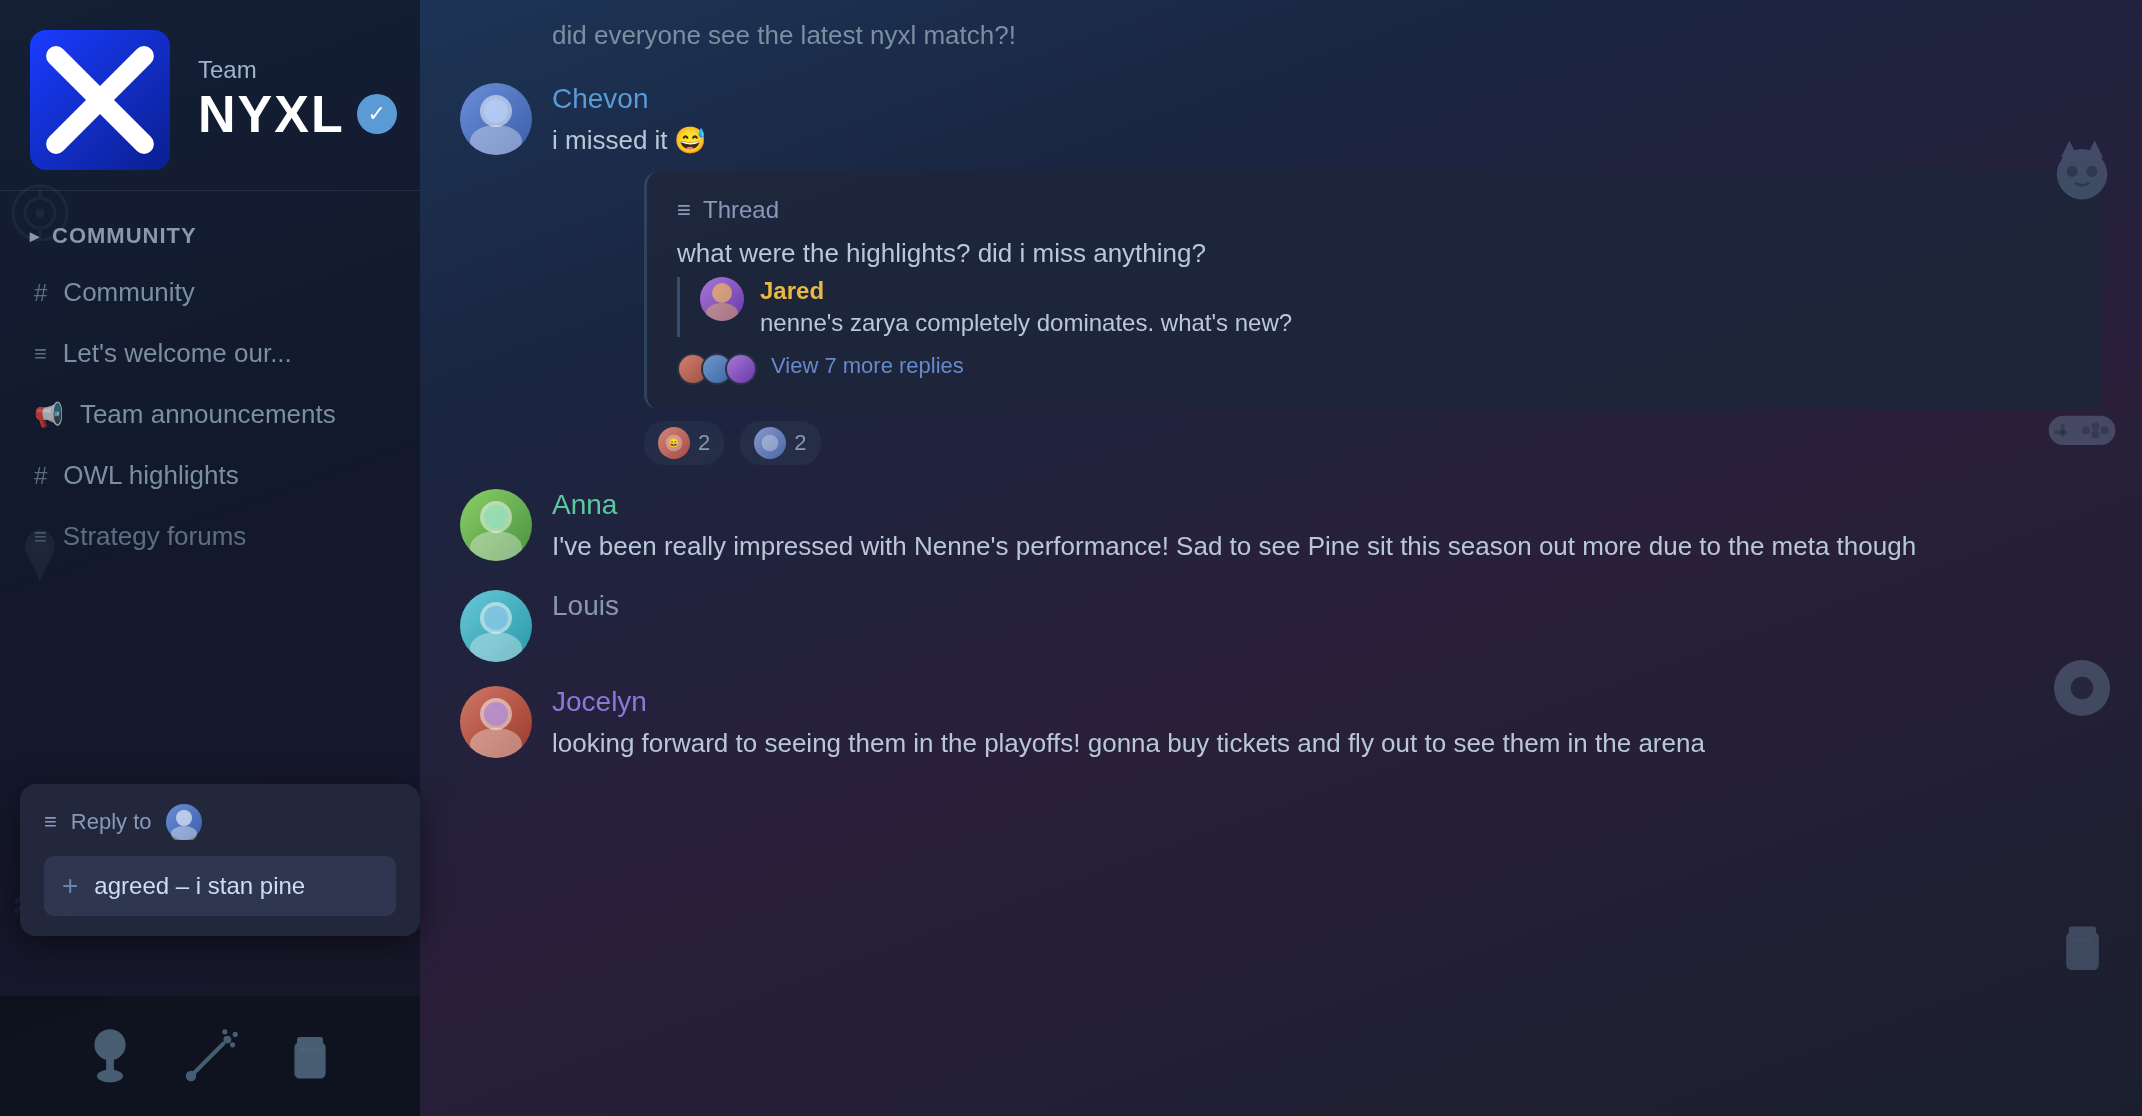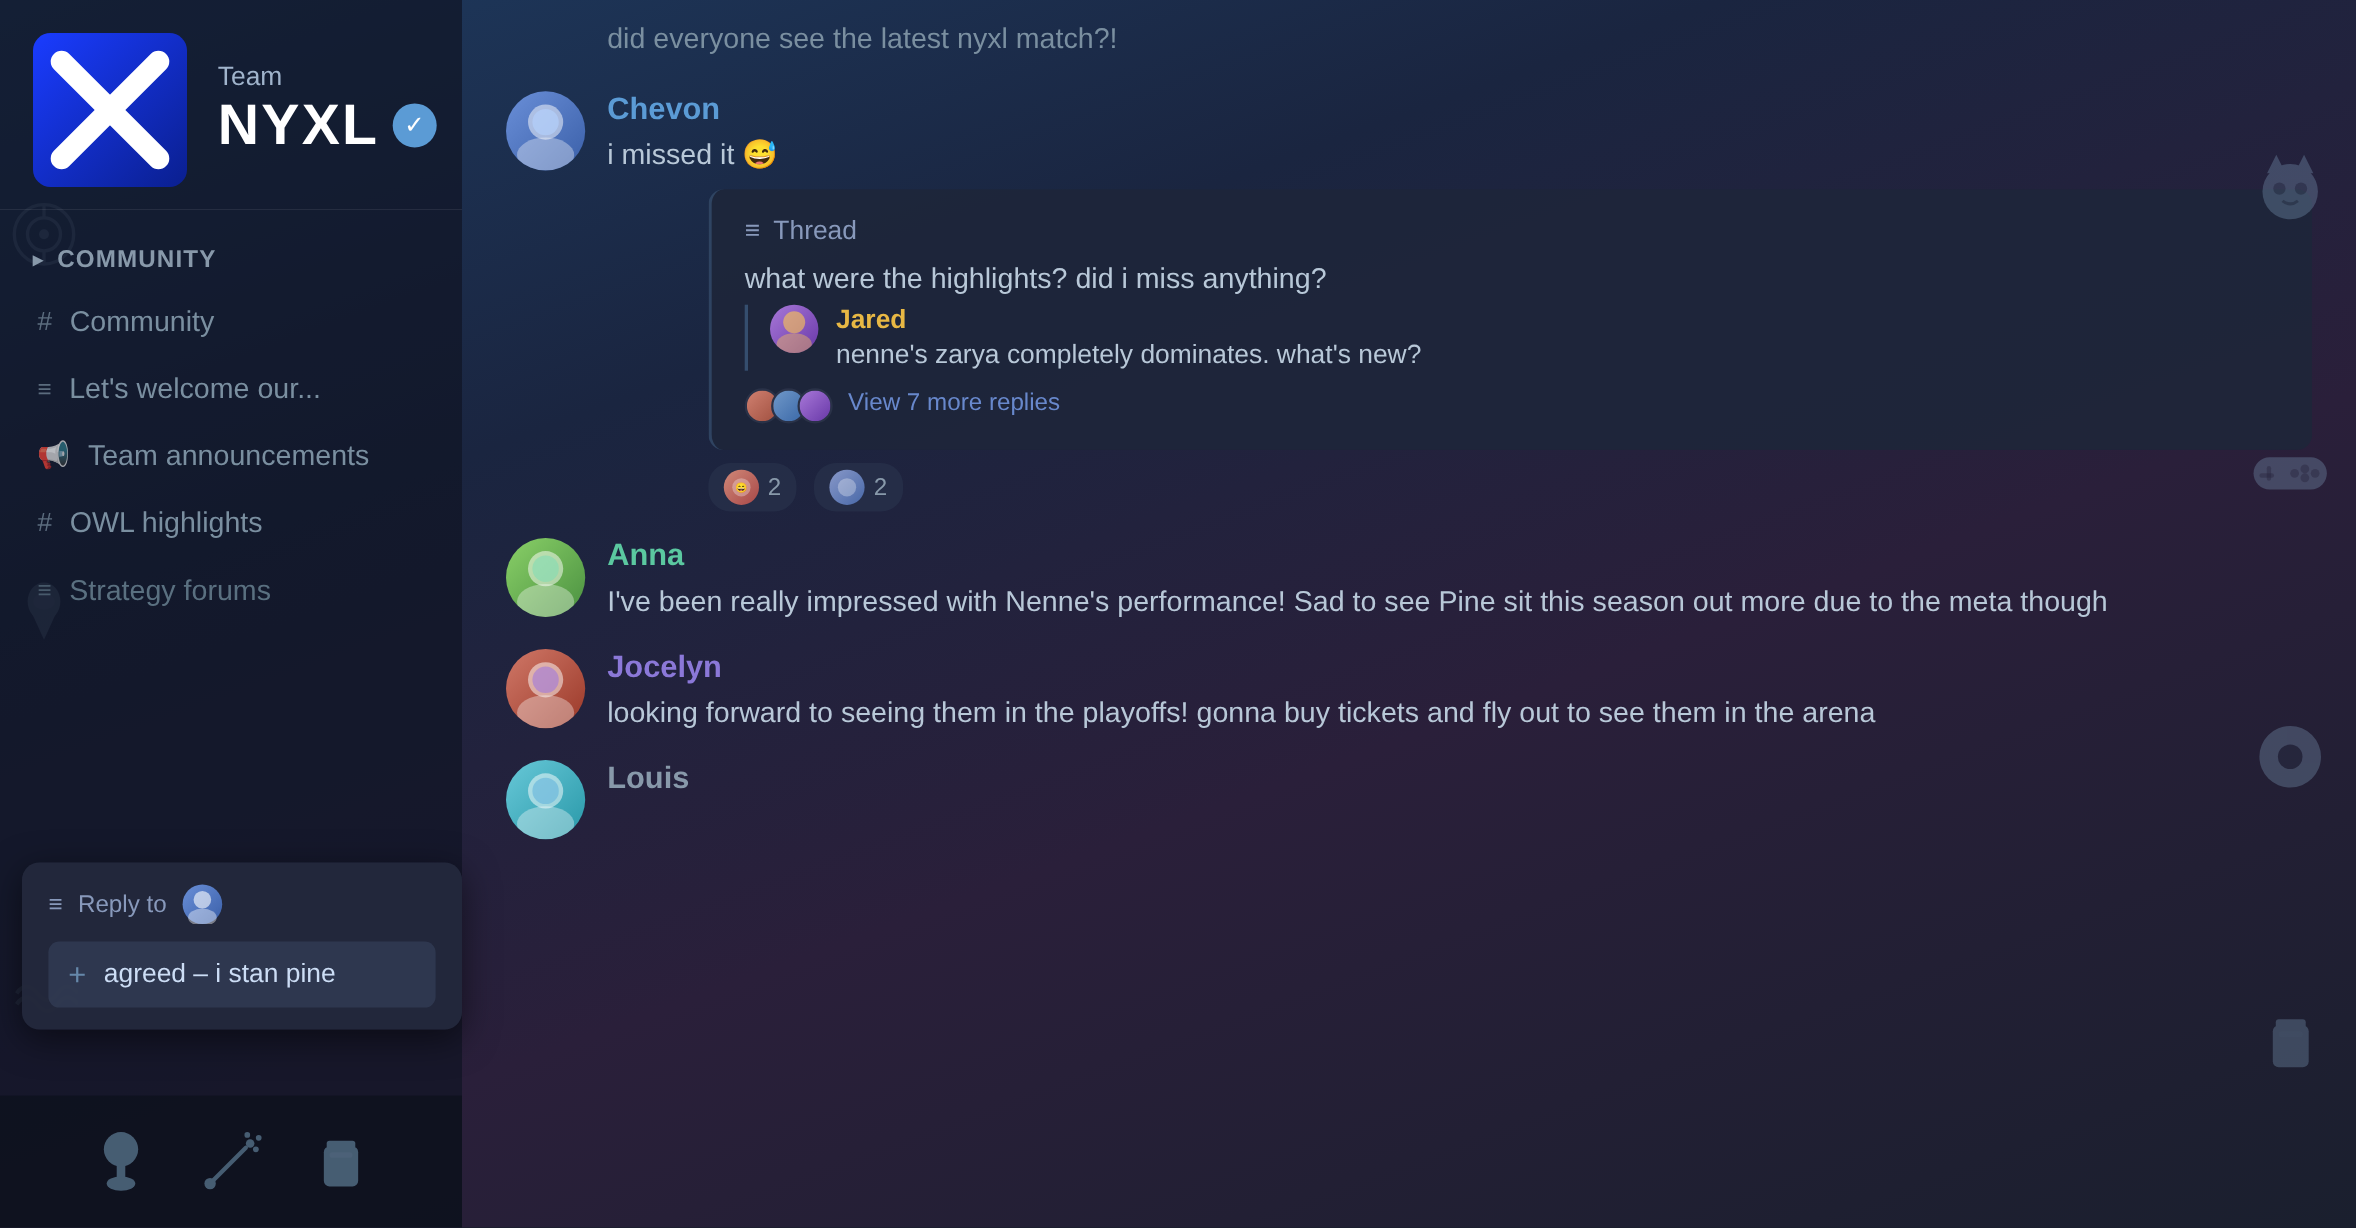--- a/index.html
+++ b/index.html
@@ -270,21 +270,21 @@
       color: white;
       font-size: 28px;
     }
 
     .message-content {
       flex: 1;
     }
 
     .message-username {
       font-size: 28px;
-      font-weight: 700;
+      font-weight: 400;
       margin-bottom: 6px;
     }
 
     .message-text {
       color: #b8c8d8;
       font-size: 26px;
       line-height: 1.5;
     }
 
     .username-chevon { color: #5b9bd5; }
@@ -661,46 +661,46 @@
         </div>
         <div class="message-content">
           <div class="message-username username-anna">Anna</div>
           <div class="message-text">
             I've been really impressed with Nenne's performance! Sad to see Pine sit this season out more due to the meta though
           </div>
         </div>
       </div>
 
       <div class="message-row">
+        <div class="avatar avatar-4">
+          <svg viewBox="0 0 72 72" width="72" height="72">
+            <circle cx="36" cy="28" r="16" fill="rgba(255,255,255,0.5)"></circle>
+            <ellipse cx="36" cy="58" rx="26" ry="16" fill="rgba(255,255,255,0.35)"></ellipse>
+            <circle cx="36" cy="28" r="12" fill="rgba(100,180,220,0.6)"></circle>
+          </svg>
+        </div>
+        <div class="message-content">
+          <div class="message-username username-louis">Louis</div>
+          <div class="message-text"></div>
+        </div>
+      </div>
+
+      <div class="message-row">
         <div class="avatar avatar-3">
           <svg viewBox="0 0 72 72" width="72" height="72">
             <circle cx="36" cy="28" r="16" fill="rgba(255,255,255,0.5)"></circle>
             <ellipse cx="36" cy="58" rx="26" ry="16" fill="rgba(255,255,255,0.35)"></ellipse>
             <circle cx="36" cy="28" r="12" fill="rgba(160,120,220,0.6)"></circle>
           </svg>
         </div>
         <div class="message-content">
           <div class="message-username username-jocelyn">Jocelyn</div>
           <div class="message-text">
             looking forward to seeing them in the playoffs! gonna buy tickets and fly out to see them in the arena
           </div>
-        </div>
-      </div>
-
-      <div class="message-row">
-        <div class="avatar avatar-4">
-          <svg viewBox="0 0 72 72" width="72" height="72">
-            <circle cx="36" cy="28" r="16" fill="rgba(255,255,255,0.5)"></circle>
-            <ellipse cx="36" cy="58" rx="26" ry="16" fill="rgba(255,255,255,0.35)"></ellipse>
-            <circle cx="36" cy="28" r="12" fill="rgba(100,180,220,0.6)"></circle>
-          </svg>
-        </div>
-        <div class="message-content">
-          <div class="message-username username-louis">Louis</div>
-          <div class="message-text"></div>
         </div>
       </div>
 
     </div>
 
   </div>
 
   <div class="right-decorations">
     <div class="deco-icon">
       <svg viewBox="0 0 50 50" width="70" height="70" opacity="0.3">

